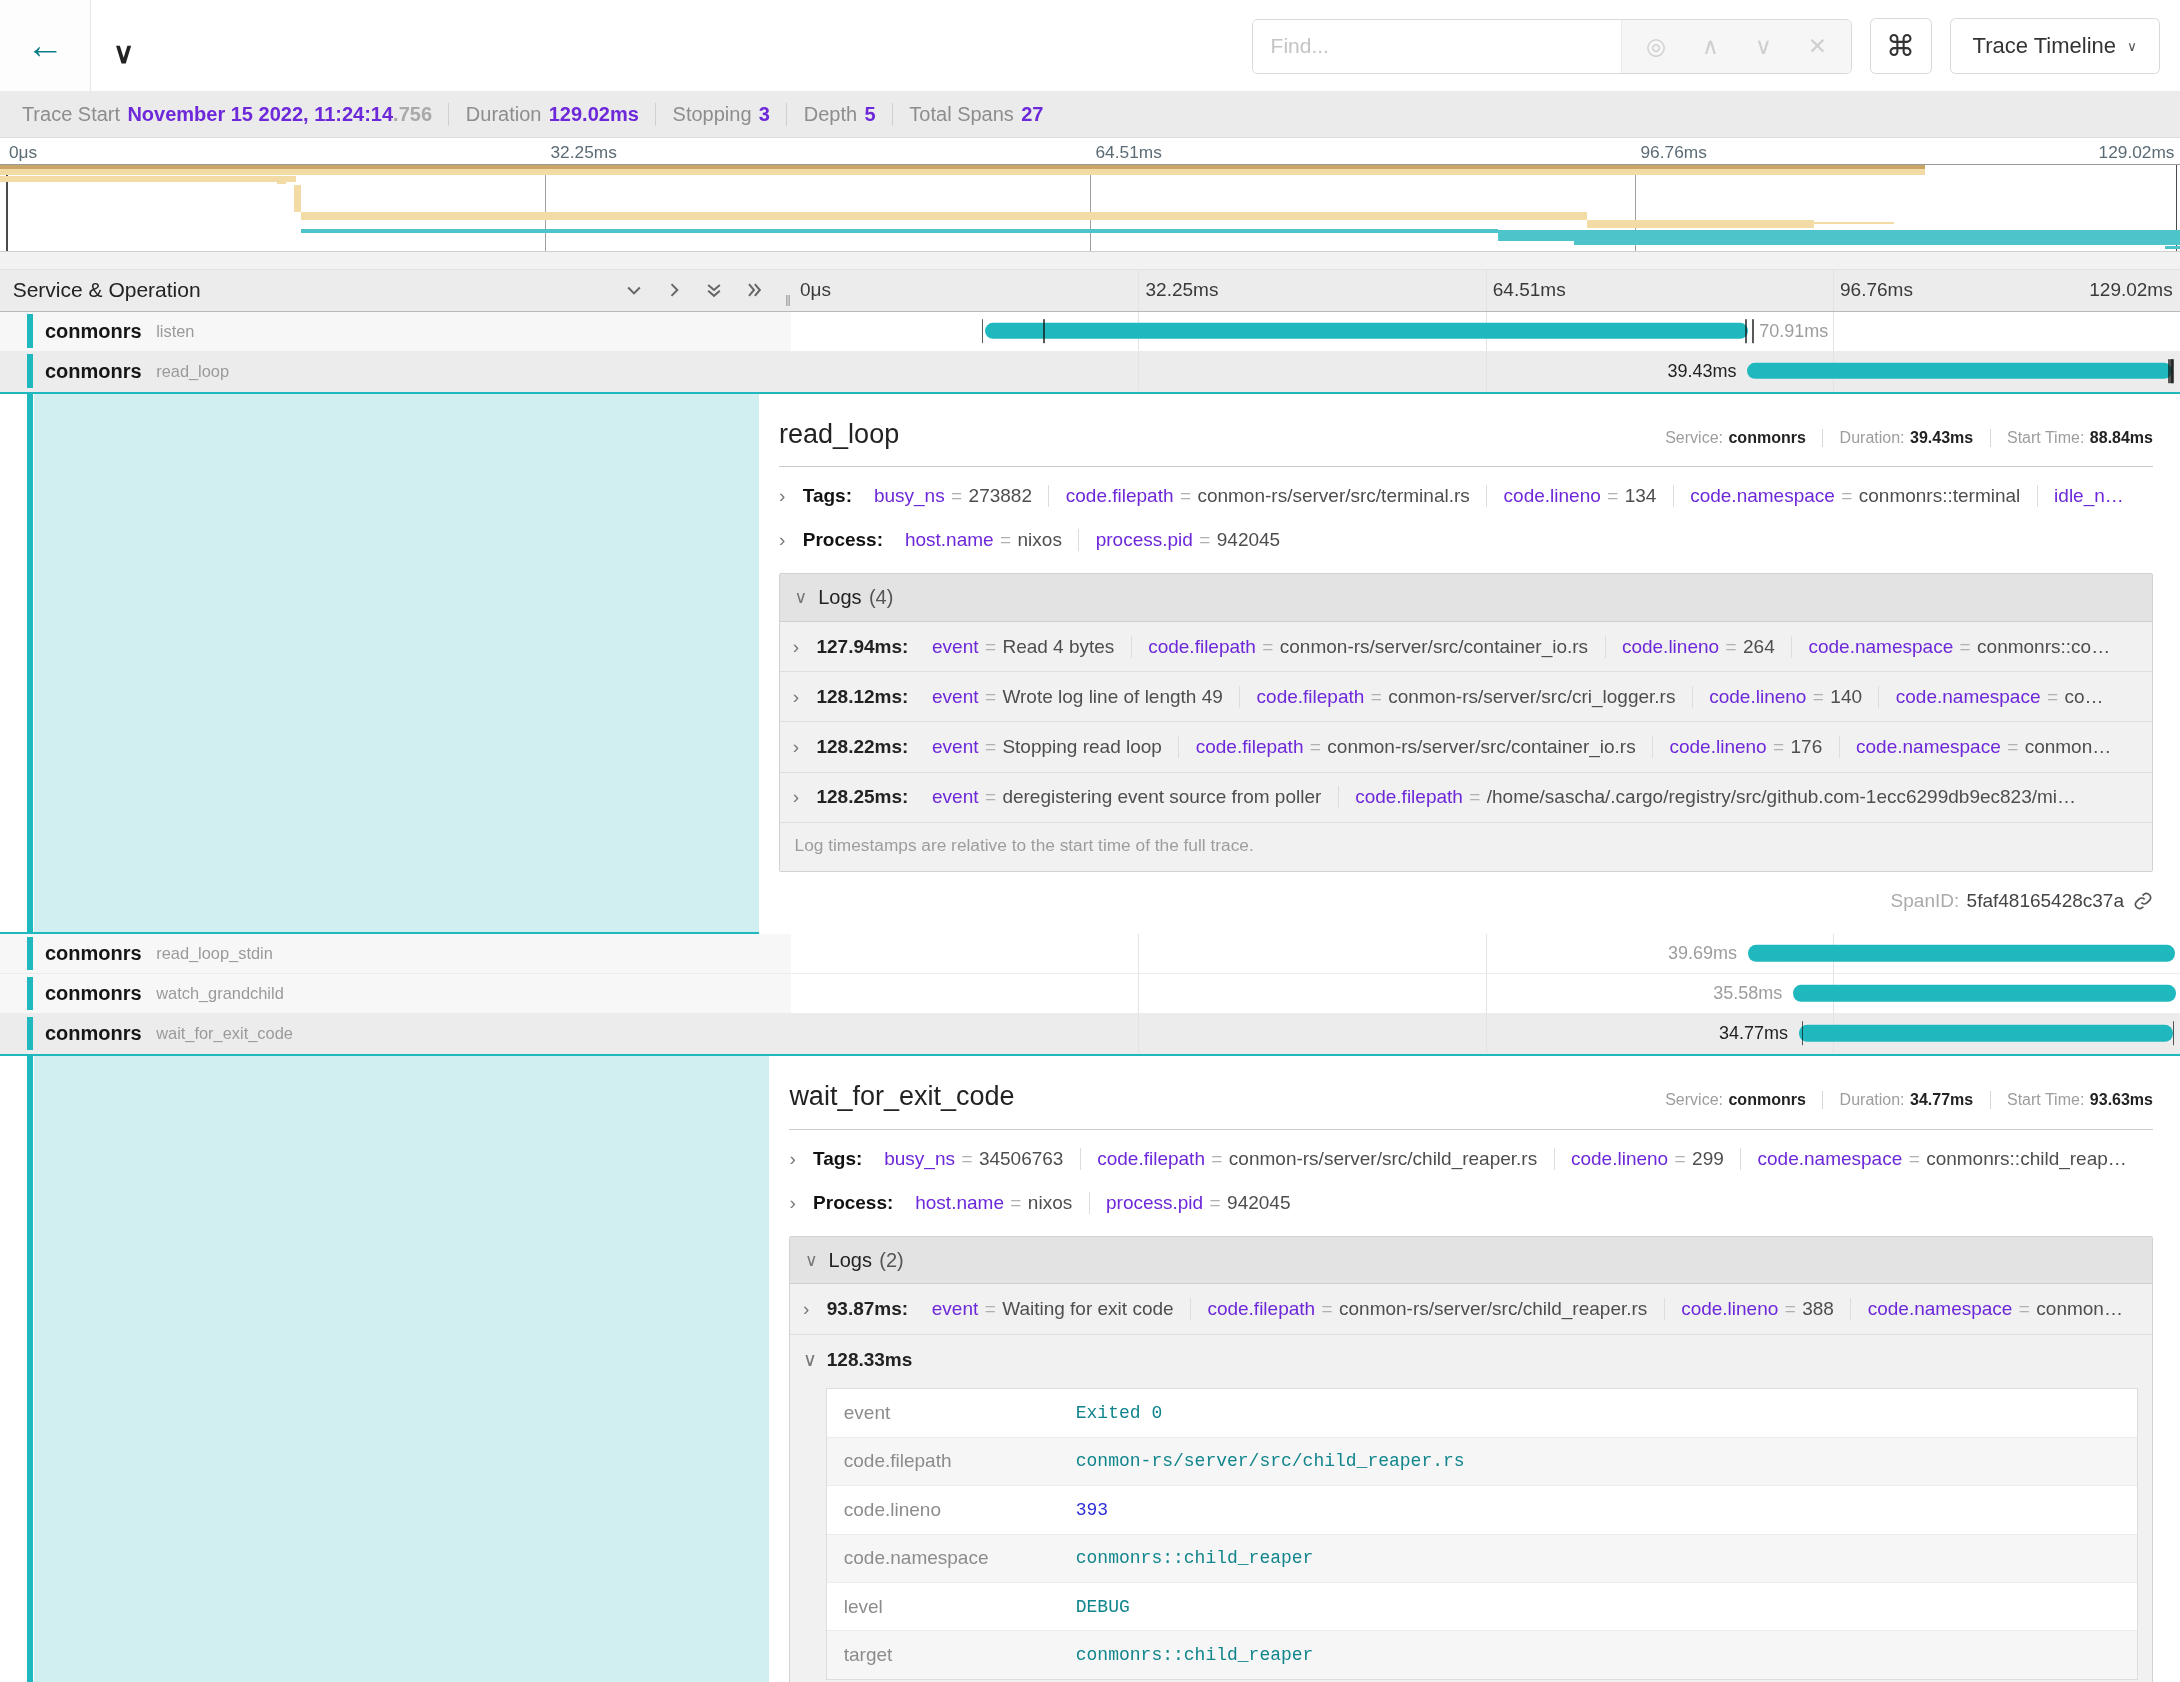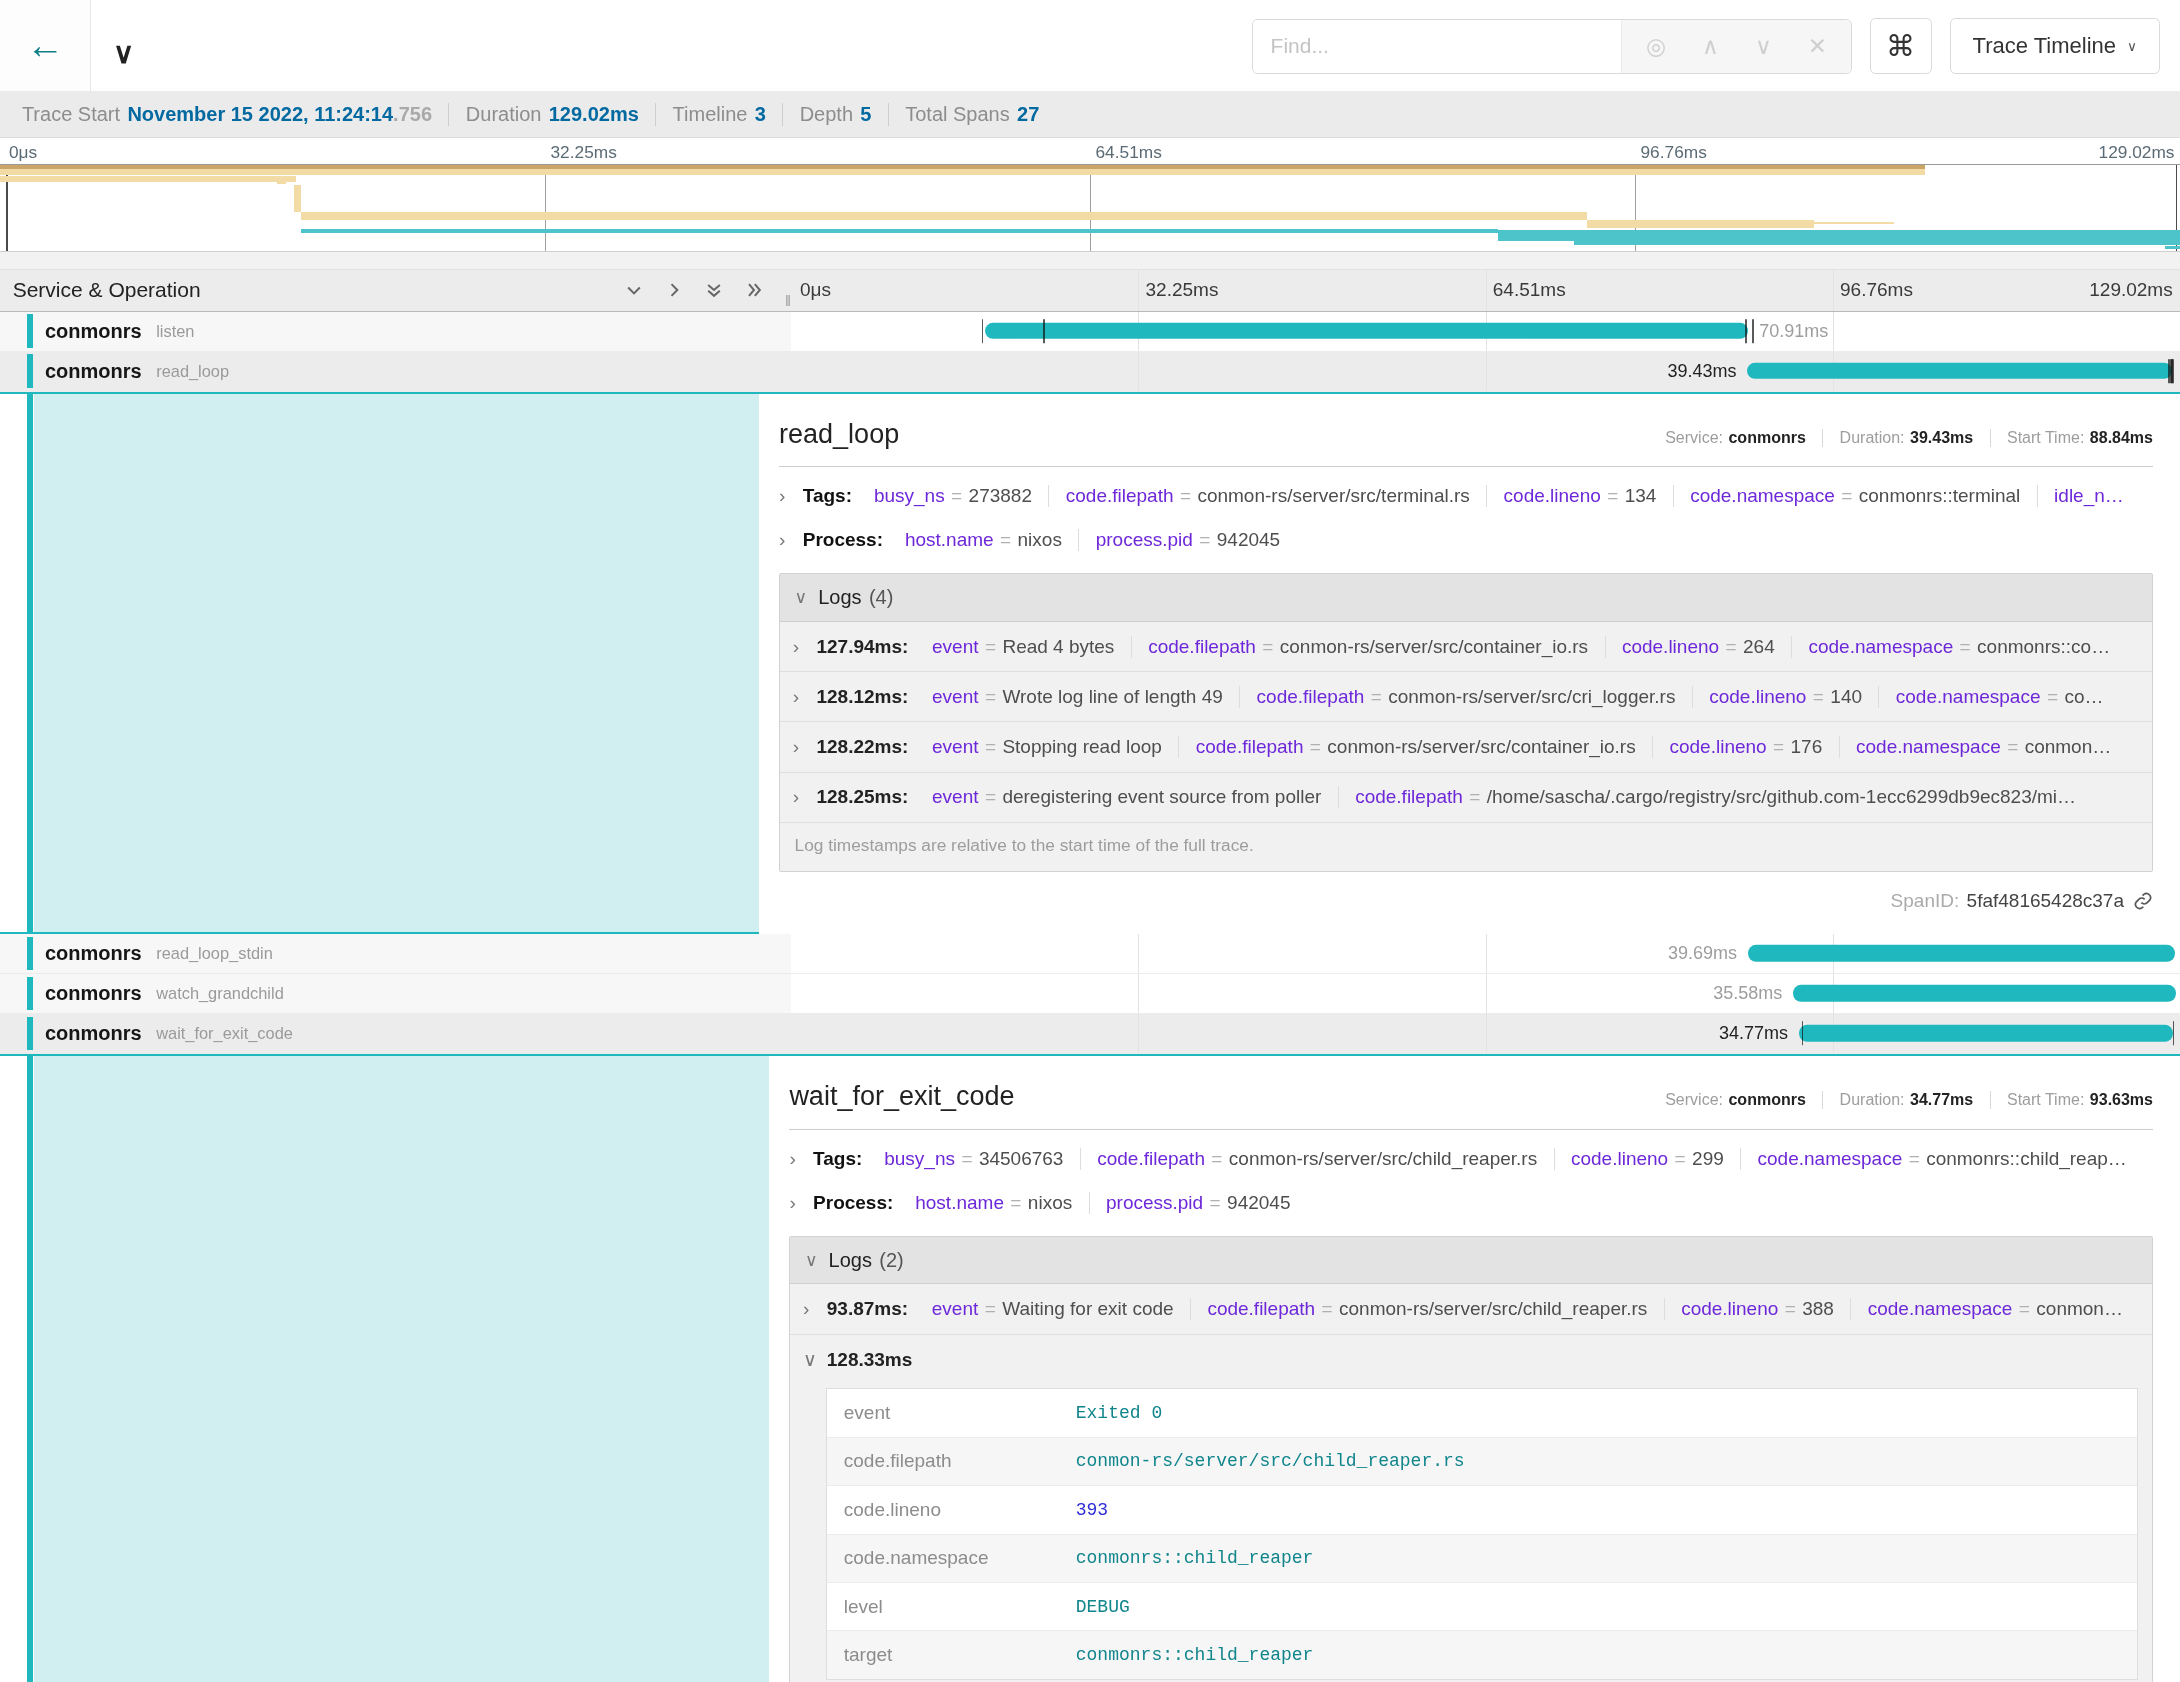--- a/index.html
+++ b/index.html
@@ -24,21 +24,21 @@
   .find-suffix { display:flex; align-items:center; gap:36px; background:#f6f6f6; border-left:0.9px solid #ececec; padding:0 23.6px; color:#cfcfcf; font-size:23px; }
   .find-suffix span { cursor:pointer; line-height:1; }
   .kbd-btn { height:56px; width:62px; border:0.9px solid #d9d9d9; border-radius:5.5px; background:#fff; font-size:29px; color:#333; cursor:pointer; }
   .view-btn { height:56px; border:0.9px solid #d9d9d9; border-radius:5.5px; background:#fff; font-size:22px; color:#333; padding:0 22px; display:flex; align-items:center; gap:11px; cursor:pointer; }
   .view-btn .chev { font-size:13.6px; color:#555; }
 
   
   .summary-bar { background:#ebebeb; border-bottom:0.9px solid #ddd; height:47px; display:flex; align-items:center; padding:0 5.5px; font-size:20px; color:#8d8d8d; }
   .sum-item { padding:0 16.4px; border-right:0.9px solid #cfcfcf; white-space:nowrap; }
   .sum-item:last-child { border-right:none; }
-  .sum-item b { color:#0369a1; font-weight:700; margin-left:7.3px; }
+  .sum-item b { color:#6d28d9; font-weight:700; margin-left:7.3px; }
   .sum-item .dim { color:#a9a9a9; font-weight:700; margin-left:0; }
 
   
   .minimap { position:relative; background:#fff; }
   .mm-ticks { position:relative; height:25.5px; font-size:17.3px; color:#5b6b75; }
   .mm-ticks span { position:absolute; top:3.6px; }
   .mm-canvas { position:relative; height:88px; border-top:0.9px solid #9a9a9a; border-bottom:0.9px solid #cfcfcf; overflow:hidden; }
   .mm-bar { position:absolute; }
   .mm-grid { position:absolute; top:0; bottom:0; width:0.9px; background:#9f9f9f; }
   .mm-scrub { position:absolute; top:0; bottom:0; width:1.8px; background:#4a4a4a; }
@@ -141,21 +141,21 @@
       <button class="view-btn">
         <span>Trace Timeline</span>
         <span class="chev">∨</span>
       </button>
     </div>
   </header>
 
   <div class="summary-bar">
     <span class="sum-item"><span>Trace Start</span><b>November 15 2022, 11:24:14</b><b class="dim">.756</b></span>
     <span class="sum-item"><span>Duration</span><b>129.02ms</b></span>
-    <span class="sum-item"><span>Timeline</span><b>3</b></span>
+    <span class="sum-item"><span>Stopping</span><b>3</b></span>
     <span class="sum-item"><span>Depth</span><b>5</b></span>
     <span class="sum-item"><span>Total Spans</span><b>27</b></span>
   </div>
 
   <div class="minimap">
     <div class="mm-ticks">
       <span class="tk0">0μs</span>
       <span class="tk25" style="left:25%;margin-left:5.5px;">32.25ms</span>
       <span class="tk50" style="left:50%;margin-left:5.5px;">64.51ms</span>
       <span class="tk75" style="left:75%;margin-left:5.5px;">96.76ms</span>

